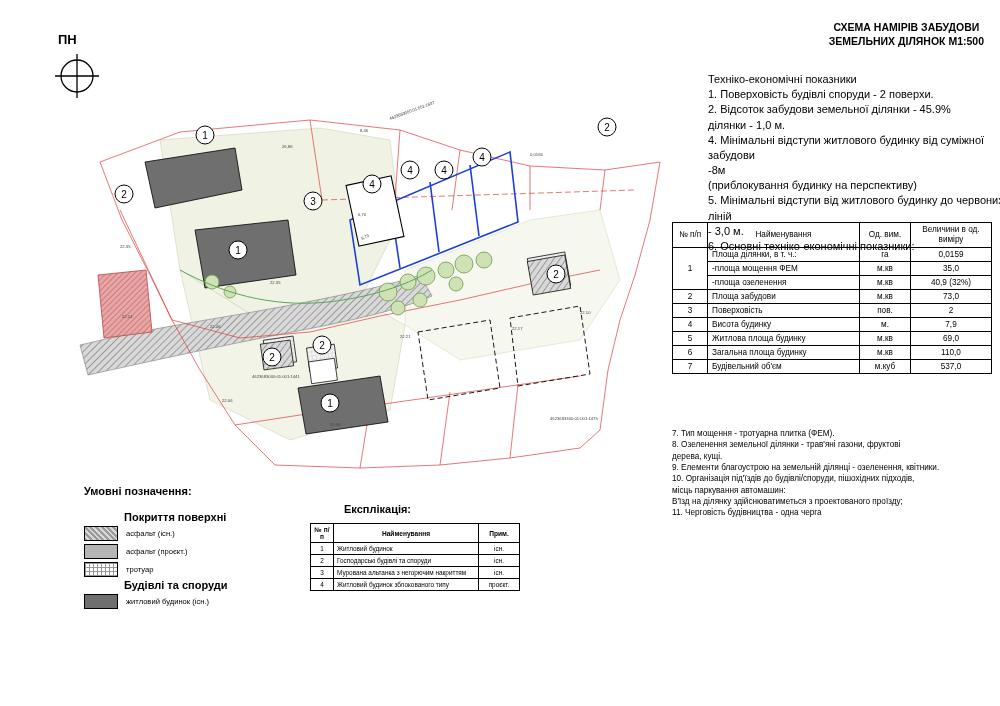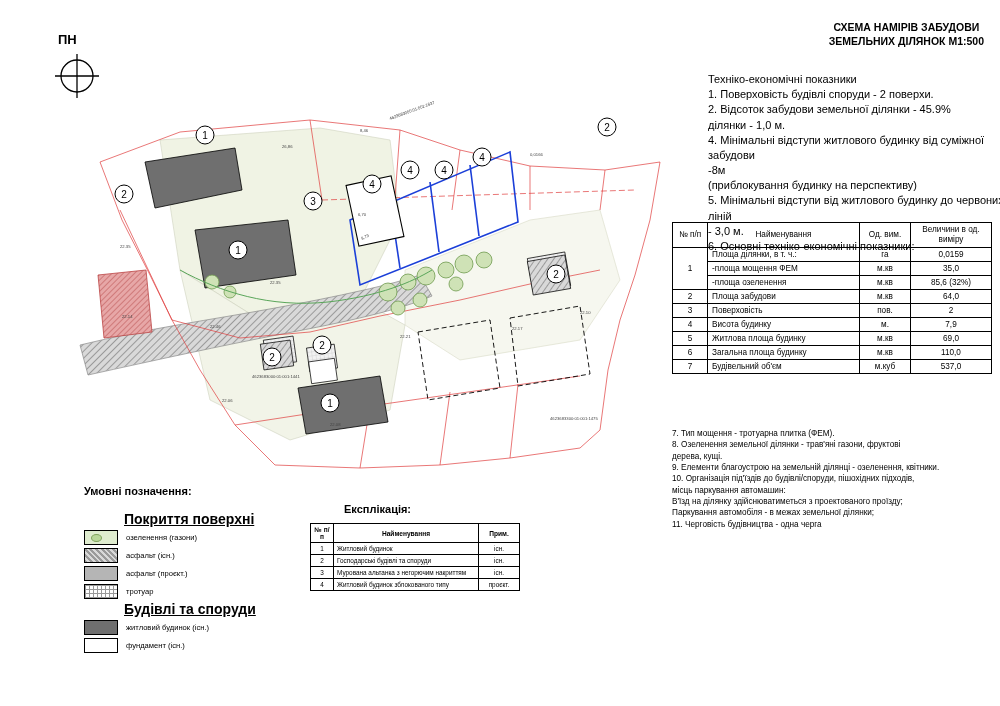--- a/index.html
+++ b/index.html
@@ -47,21 +47,21 @@
   .tech2{
     position:absolute;left:672px;top:428px;width:320px;
     font-size:8.2px;line-height:1.38;
   }
 
   
   .legend-title{
     position:absolute;left:84px;top:485px;font-size:11px;font-weight:bold;
   }
   .legend{position:absolute;left:84px;top:510px;width:260px;font-size:7.6px;}
-  .legend .grp{font-weight:bold;font-size:14px;margin:1px 0 2px 40px;text-decoration:underline;}
+  .legend .grp{font-weight:bold;font-size:11px;margin:1px 0 2px 40px;}
   .legend .row{display:flex;align-items:center;height:17px;margin-bottom:1px;}
   .legend .sw{
     width:32px;height:13px;border:1px solid #000;margin-right:8px;flex:0 0 32px;
   }
   .legend .lbl{font-size:7.6px;}
 
   .sw-green{background:#dfeccf;position:relative;}
   .sw-green:after{
     content:"";position:absolute;left:6px;top:3px;width:9px;height:6px;
     border-radius:50%;background:#b9d79a;border:1px solid #7fa25c;
@@ -149,27 +149,27 @@
       <td class="val">0,0159</td>
     </tr>
     <tr>
       <td>-площа мощення ФЕМ</td>
       <td class="unit">м.кв</td>
       <td class="val">35,0</td>
     </tr>
     <tr>
       <td>-площа озеленення</td>
       <td class="unit">м.кв</td>
-      <td class="val">85,6 (32%)</td>
+      <td class="val">40,9 (32%)</td>
     </tr>
     <tr>
       <td class="num">2</td>
       <td>Площа забудови</td>
       <td class="unit">м.кв</td>
-      <td class="val">64,0</td>
+      <td class="val">73,0</td>
     </tr>
     <tr>
       <td class="num">3</td>
       <td>Поверховість</td>
       <td class="unit">пов.</td>
       <td class="val">2</td>
     </tr>
     <tr>
       <td class="num">4</td>
       <td>Висота будинку</td>
@@ -198,51 +198,42 @@
     </table>
 
   <div class="tech2">
     <div>7. Тип мощення - тротуарна плитка (ФЕМ).</div>
     <div>8. Озеленення земельної ділянки - трав'яні газони, фруктові</div>
     <div>дерева, кущі.</div>
     <div>9. Елементи благоустрою на земельній ділянці - озеленення, квітники.</div>
     <div>10. Організація під'їздів до будівлі/споруди, пішохідних підходів,</div>
     <div>місць паркування автомашин:</div>
     <div>В'їзд на ділянку здійснюватиметься з проектованого проїзду;</div>
-    <div>Паркування автомобіля - в межах земельної ділянки;</div>
     <div>11. Черговість будівництва - одна черга</div>
   </div>
 
   <div class="legend-title">Умовні позначення:</div>
   <div class="legend">
     <div class="grp">Покриття поверхні</div>
-    <div class="row">
-      <span class="sw sw-green"></span>
-      <span class="lbl">озеленення (газони)</span>
-    </div>
     <div class="row">
       <span class="sw sw-asph1"></span>
       <span class="lbl">асфальт (існ.)</span>
     </div>
     <div class="row">
       <span class="sw sw-asph2"></span>
       <span class="lbl">асфальт (проєкт.)</span>
     </div>
     <div class="row">
       <span class="sw sw-trot"></span>
       <span class="lbl">тротуар</span>
     </div>
     <div class="grp">Будівлі та споруди</div>
     <div class="row">
       <span class="sw sw-house"></span>
       <span class="lbl">житловий будинок (існ.)</span>
-    </div>
-    <div class="row">
-      <span class="sw sw-found"></span>
-      <span class="lbl">фундамент (існ.)</span>
     </div>
   </div>
 
   <div class="exp-title">Експлікація:</div>
   <table class="exp-table">
     <tbody>
         <tr>
       <th>№ п/п</th>
       <th>Найменування</th>
       <th>Прим.</th>

